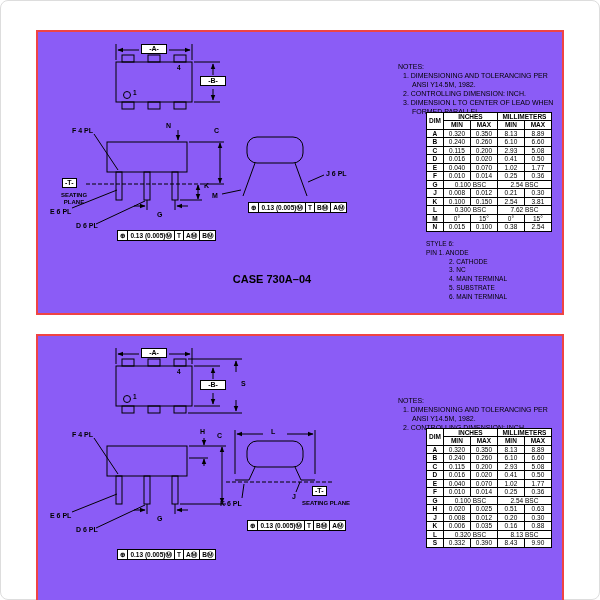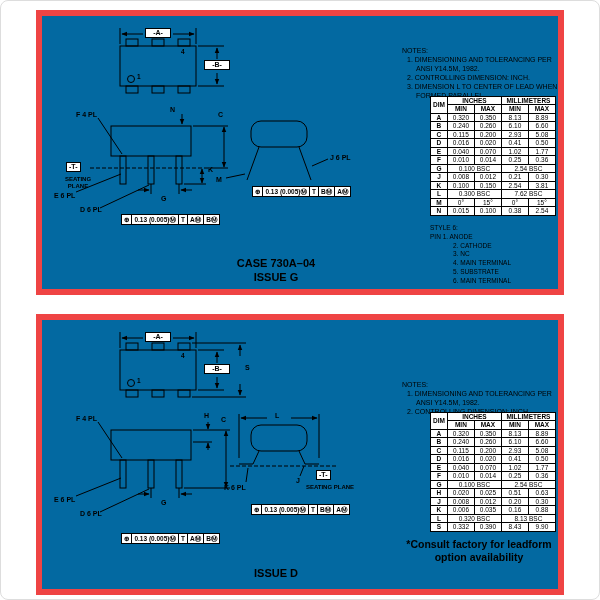--- a/index.html
+++ b/index.html
@@ -1,20 +1,20 @@
 <!DOCTYPE html>
 <html><head>
 <meta charset="utf-8">
 <style>
   * { margin:0; padding:0; box-sizing:border-box; }
   html,body { width:600px; height:600px; }
   body { position:relative; background:#fff; color:#000;
          font-family:"Liberation Sans", sans-serif; overflow:hidden; }
   .page-frame { position:absolute; inset:0; border:1px solid #ddd; border-radius:8px; pointer-events:none; }
-  .panel { position:absolute; border:6px solid #ef4444; background:#0369a1; }
+  .panel { position:absolute; border:2px solid #ef4444; background:#8b5cf6;margin-top:20px; }
   #panel-top    { left:36px; top:10px;  width:528px; height:285px; }
   #panel-bottom { left:36px; top:314px; width:528px; height:281px; }
   svg.linework { position:absolute; left:0; top:0; }
   .ln rect, .ln path, .ln circle { fill:none; stroke:#000; stroke-width:1; }
   .dlabel { position:absolute; font-size:7px; line-height:1.1; white-space:nowrap; font-weight:bold; }
   .boxed { border:1px solid #000; padding:0 2px; text-align:center; background:#fff; }
   .wrap { white-space:normal; text-align:center; font-size:6px; }
   .fcf { position:absolute; display:inline-flex; border:1px solid #000; background:#fff;
          font-size:6.5px; line-height:1.4; font-weight:bold; }
   .fcf span { padding:0 2px; border-left:1px solid #000; display:block; }
@@ -232,21 +232,20 @@
         <div>2.  CATHODE</div>
         <div>3.  NC</div>
         <div>4.  MAIN TERMINAL</div>
         <div>5.  SUBSTRATE</div>
         <div>6.  MAIN TERMINAL</div>
       </div>
   </div>
 
   <div class="case-title" style="left:134px;top:240px;width:200px">
     <div>CASE 730A–04</div>
-    <div>ISSUE G</div>
   </div>
 </section>
 
 <section class="panel" id="panel-bottom">
   <svg class="linework" width="526" height="279" viewBox="0 0 526 279">
     <defs>
       <marker id="arB" viewBox="0 0 10 10" refX="9" refY="5" markerWidth="6" markerHeight="6" orient="auto-start-reverse">
         <path d="M0,1 L10,5 L0,9 z" fill="#000" stroke="none"></path>
       </marker>
     </defs>
@@ -429,18 +428,16 @@
         <tr>
           <td>S</td>
           <td>0.332</td>
           <td>0.390</td>
           <td>8.43</td>
           <td>9.90</td>
         </tr>
       </tbody>
     </table>
 
-  <div class="consult" style="left:350px;top:218px;width:174px">*Consult factory for leadform option availability</div>
 
   <div class="case-title" style="left:134px;top:246px;width:200px">
-    <div>ISSUE D</div>
   </div>
 </section>
 
 </body></html>

